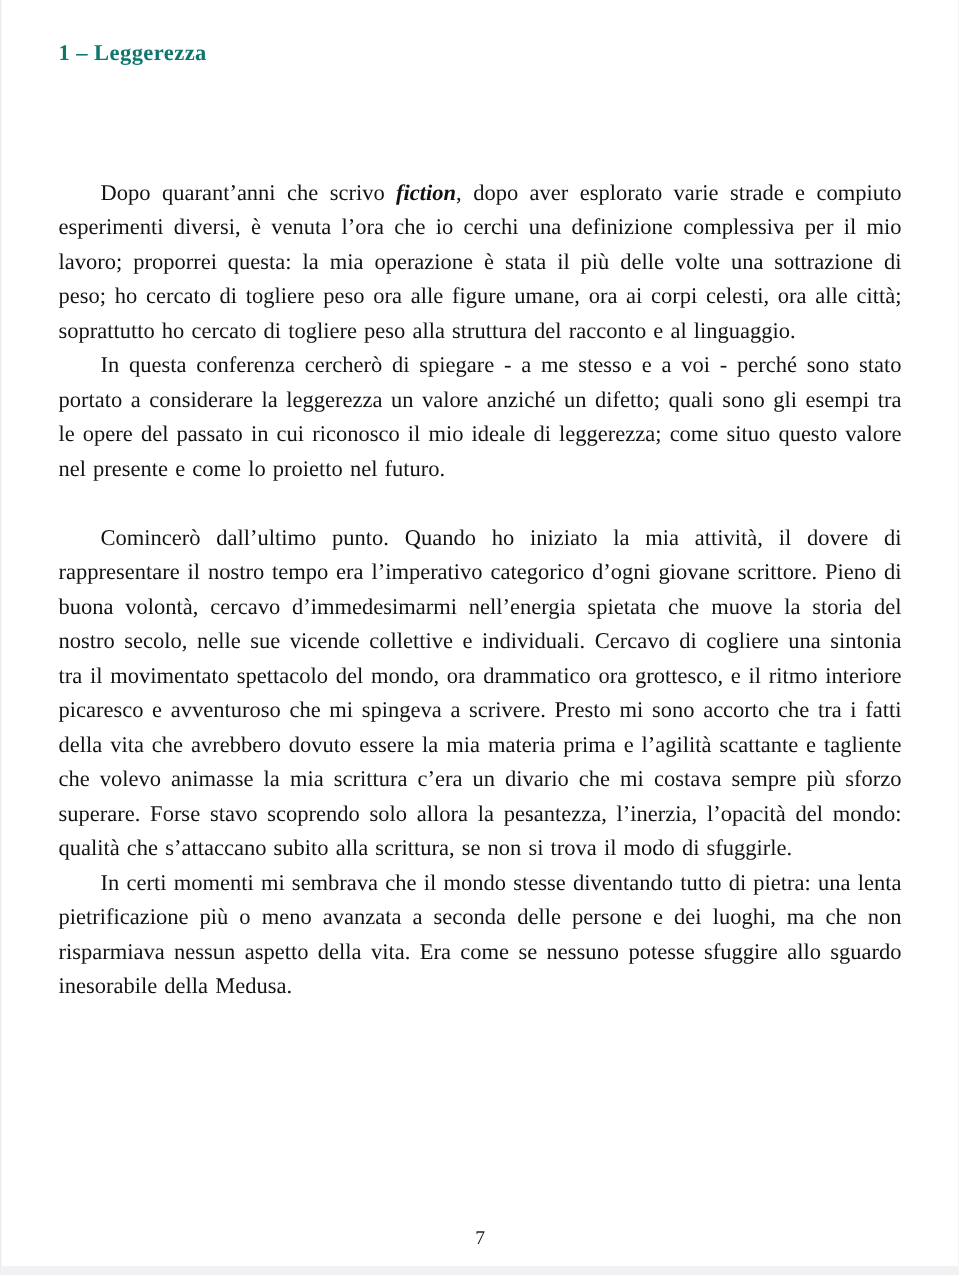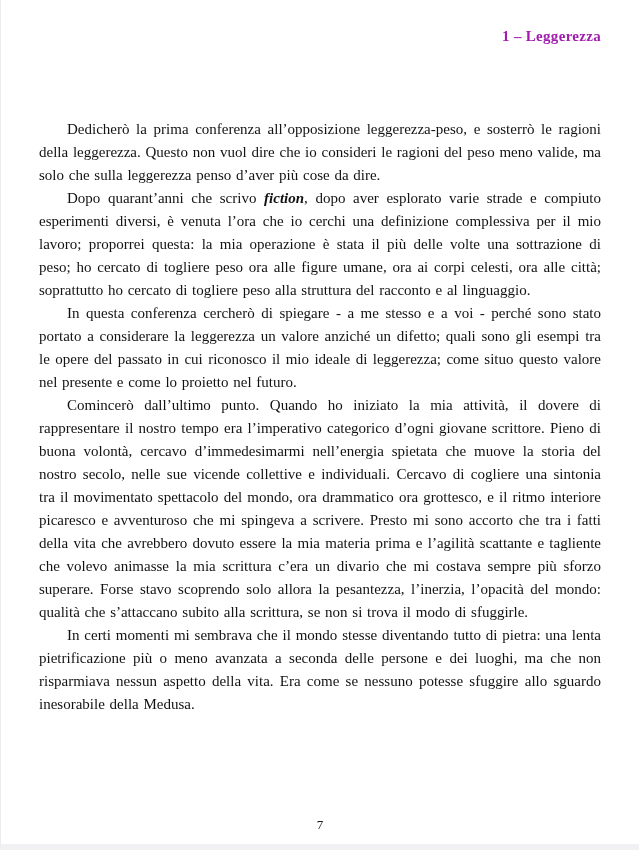--- a/index.html
+++ b/index.html
@@ -15,39 +15,40 @@
     background: #ffffff;
     box-sizing: border-box;
     padding: 0 38px;
     overflow: hidden;
     border-left: 1px solid #ededf0;
     color: #121212;
   }
   .chapter-title {
     margin: 0;
     padding-top: 28px;
-    text-align: right;
+    text-align: left;
     font-size: 15px;
     font-weight: bold;
     letter-spacing: 0.3px;
-    color: #a21caf;
+    color: #0f766e;
   }
   .content {
     margin-top: 73px;
   }
   p.para {
     margin: 0;
     text-indent: 28px;
     text-align: justify;
     font-size: 15px;
     line-height: 23px;
     word-spacing: 1px;
     color: #121212;
   }
   p.para.section-break {
+    margin-top: 23px;
   }
   p.para em {
     font-style: italic;
     font-weight: bold;
   }
   .page-number {
     position: absolute;
     left: 0;
     right: 0;
     bottom: 17px;
@@ -64,21 +65,20 @@
     background: #f1f1f4;
   }
 </style>
 </head>
 <body>
 
 <div class="page">
   <h1 class="chapter-title">1 – Leggerezza</h1>
 
   <div class="content" id="content">
-      <p class="para"><span>Dedicherò la prima conferenza all’opposizione leggerezza-peso, e sosterrò le ragioni della leggerezza. Questo non vuol dire che io consideri le ragioni del peso meno valide, ma solo che sulla leggerezza penso d’aver più cose da dire.</span></p>
       <p class="para"><span>Dopo quarant’anni che scrivo </span><em>fiction</em><span>, dopo aver esplorato varie strade e compiuto esperimenti diversi, è venuta l’ora che io cerchi una definizione complessiva per il mio lavoro; proporrei questa: la mia operazione è stata il più delle volte una sottrazione di peso; ho cercato di togliere peso ora alle figure umane, ora ai corpi celesti, ora alle città; soprattutto ho cercato di togliere peso alla struttura del racconto e al linguaggio.</span></p>
       <p class="para"><span>In questa conferenza cercherò di spiegare - a me stesso e a voi - perché sono stato portato a considerare la leggerezza un valore anziché un difetto; quali sono gli esempi tra le opere del passato in cui riconosco il mio ideale di leggerezza; come situo questo valore nel presente e come lo proietto nel futuro.</span></p>
       <p class="para section-break"><span>Comincerò dall’ultimo punto. Quando ho iniziato la mia attività, il dovere di rappresentare il nostro tempo era l’imperativo categorico d’ogni giovane scrittore. Pieno di buona volontà, cercavo d’immedesimarmi nell’energia spietata che muove la storia del nostro secolo, nelle sue vicende collettive e individuali. Cercavo di cogliere una sintonia tra il movimentato spettacolo del mondo, ora drammatico ora grottesco, e il ritmo interiore picaresco e avventuroso che mi spingeva a scrivere. Presto mi sono accorto che tra i fatti della vita che avrebbero dovuto essere la mia materia prima e l’agilità scattante e tagliente che volevo animasse la mia scrittura c’era un divario che mi costava sempre più sforzo superare. Forse stavo scoprendo solo allora la pesantezza, l’inerzia, l’opacità del mondo: qualità che s’attaccano subito alla scrittura, se non si trova il modo di sfuggirle.</span></p>
       <p class="para"><span>In certi momenti mi sembrava che il mondo stesse diventando tutto di pietra: una lenta pietrificazione più o meno avanzata a seconda delle persone e dei luoghi, ma che non risparmiava nessun aspetto della vita. Era come se nessuno potesse sfuggire allo sguardo inesorabile della Medusa.</span></p>
     </div>
 
   <div class="page-number">7</div>
 
   <div class="page-bottom-edge"></div>
 </div>

